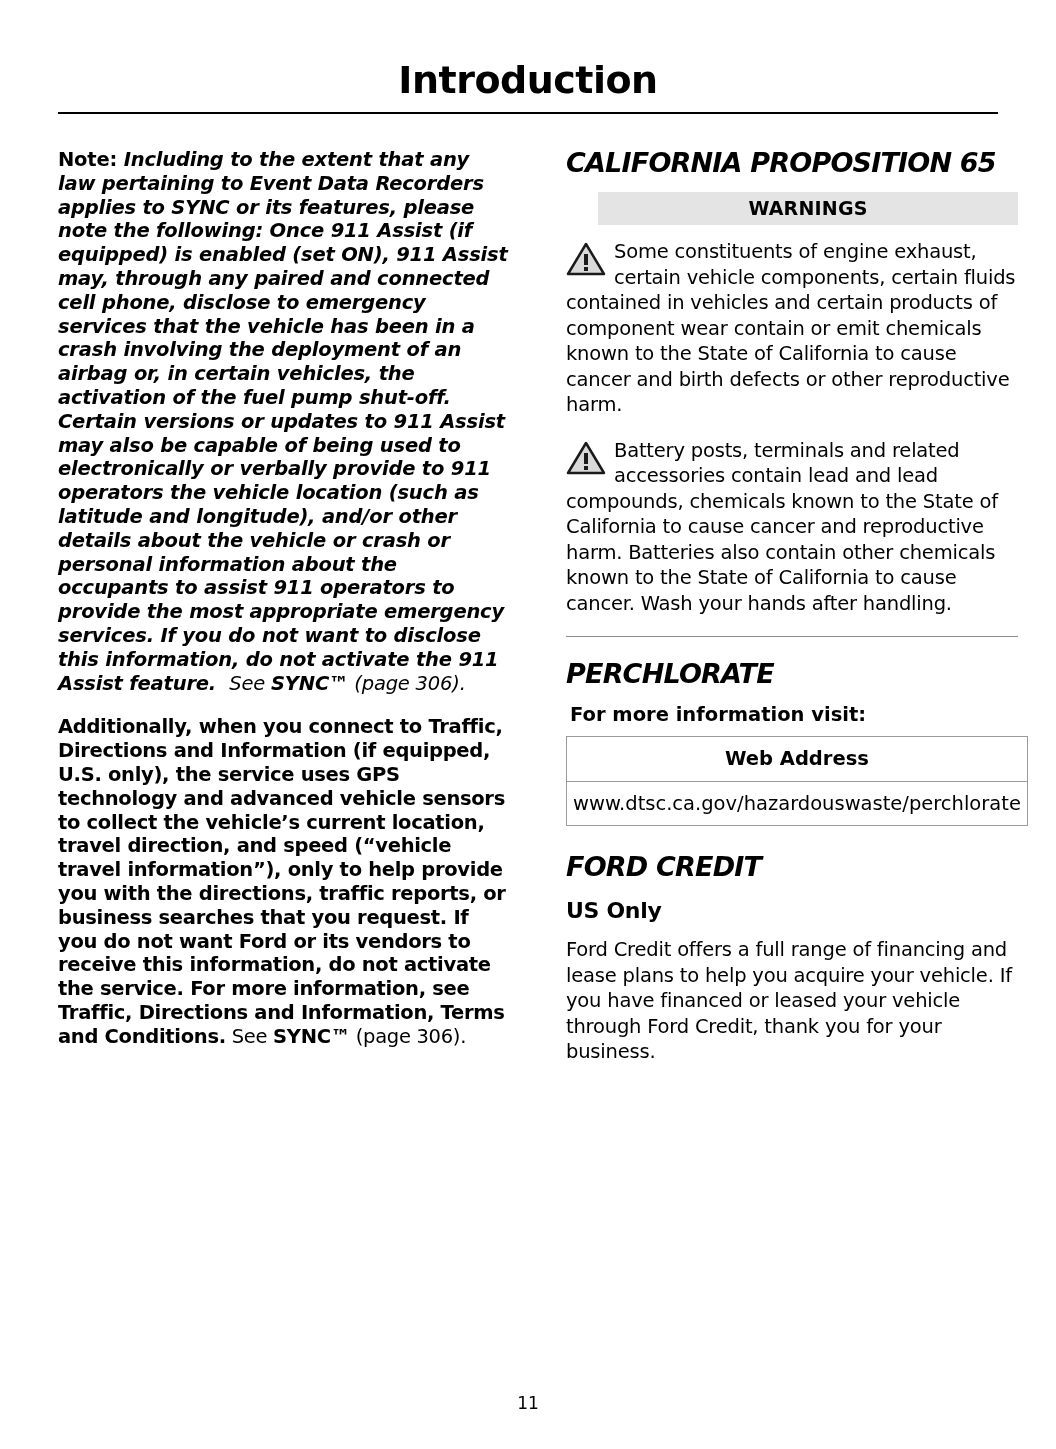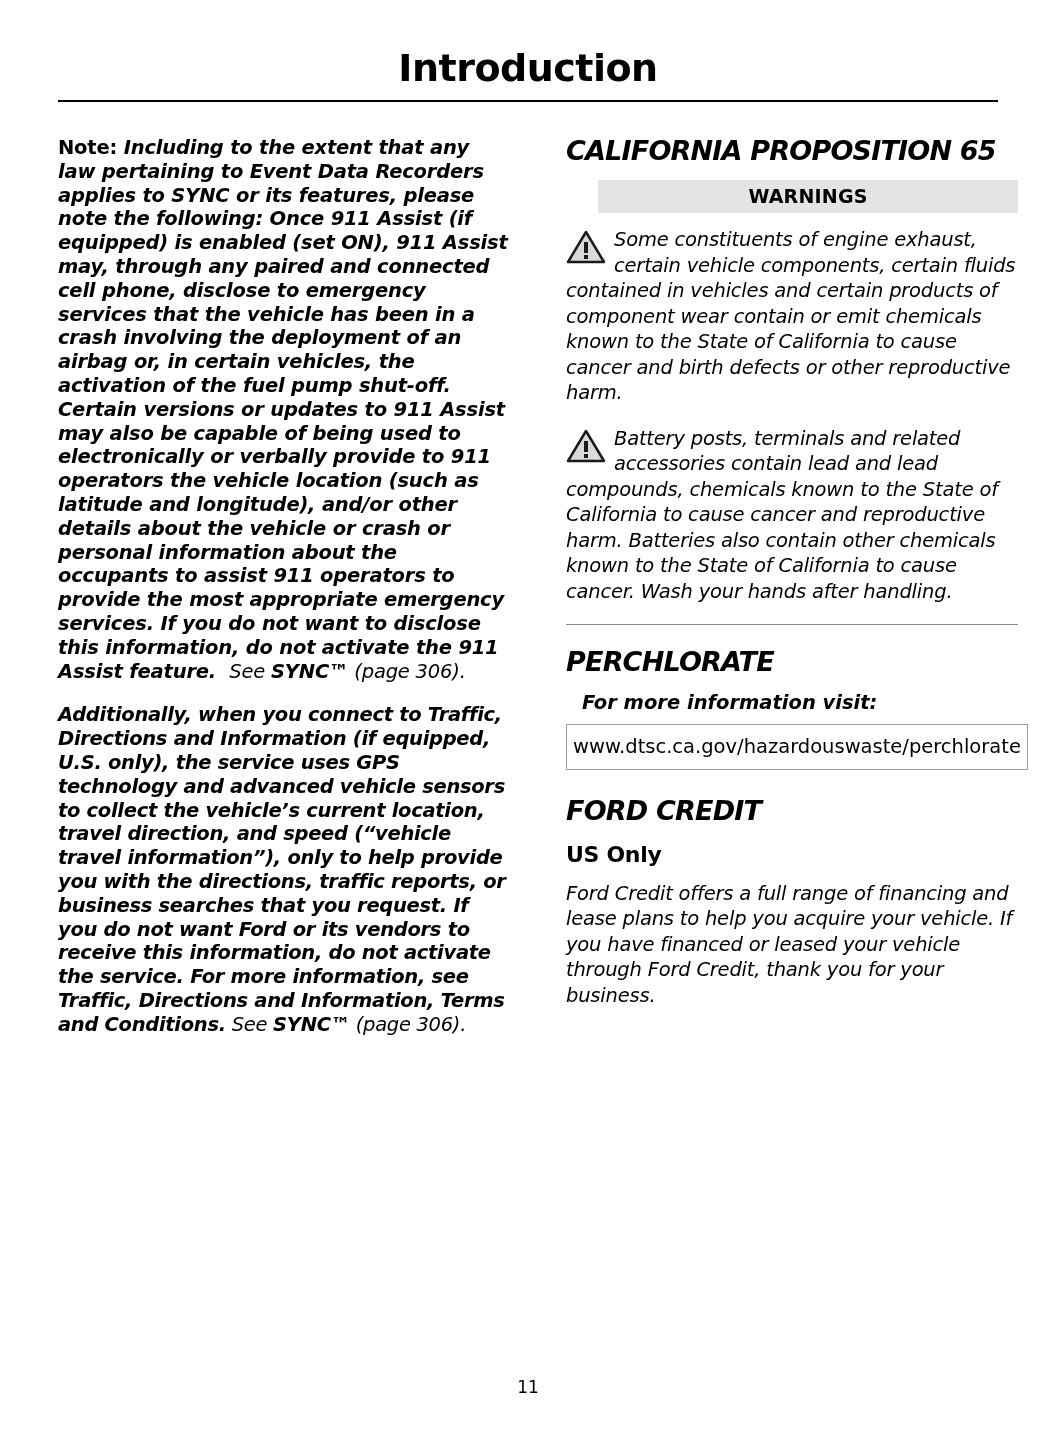--- a/index.html
+++ b/index.html
@@ -14,21 +14,21 @@
     color: #000000;
     position: relative;
     overflow: hidden;
   }
   .page {
     position: absolute;
     left: 0; top: 0;
     width: 1056px;
     height: 1449px;
     box-sizing: border-box;
-    padding: 0 58px;
+    padding: 12px 58px;
   }
   .page-title {
     text-align: center;
     font-size: 38px;
     font-weight: bold;
     letter-spacing: -0.5px;
     padding-top: 46px;
     padding-bottom: 10px;
     font-family: "DejaVu Sans", sans-serif;
   }
@@ -40,21 +40,20 @@
     display: flex;
     gap: 56px;
     align-items: flex-start;
   }
   .col {
     width: 452px;
     flex: 0 0 452px;
   }
   p {
     margin: 0 0 20px 0;
-    font-style: italic;
   }
   .note-para {
     font-size: 19.5px;
     line-height: 23.8px;
     font-weight: bold;
     font-style: italic;
     letter-spacing: -0.2px;
   }
   .note-para .lead {
     font-style: normal;
@@ -119,42 +118,42 @@
     line-height: 25.5px;
     letter-spacing: -0.2px;
   }
   .rule {
     border-top: 1px solid #8c8c8c;
     margin: 4px 0 22px 0;
   }
   .info-label {
     font-size: 19.5px;
     font-weight: bold;
-    margin: 0 0 10px 16px;
+    margin: 0 0 10px 4px;
   }
   table.web {
     border-collapse: collapse;
     width: 100%;
     margin-bottom: 26px;
   }
   table.web td, table.web th {
     border: 1px solid #9b9b9b;
     text-align: center;
     font-size: 19.5px;
     padding: 9px 6px;
     line-height: 25.5px;
   }
   table.web th {
     font-weight: bold;
   }
   .page-number {
     position: absolute;
     left: 0;
     right: 0;
-    bottom: 52px;
+    bottom: 36px;
     text-align: center;
     font-size: 17px;
   }
 </style>
 </head>
 <body>
 
 <div class="page">
 
   <div class="page-title">Introduction</div>
@@ -196,20 +195,23 @@
 
       <div class="rule"></div>
 
       <h2 class="section">PERCHLORATE</h2>
 
 
       <p class="info-label">For more information visit:</p>
 
       <table class="web">
         <tbody>
+            <tr>
+          <th>Web Address</th>
+        </tr>
         <tr>
           <td>www.dtsc.ca.gov/hazardouswaste/perchlorate</td>
         </tr>
       </tbody>
         </table>
 
       <h2 class="section">FORD CREDIT</h2>
 
       <h3 class="subsection">US Only</h3>
 

